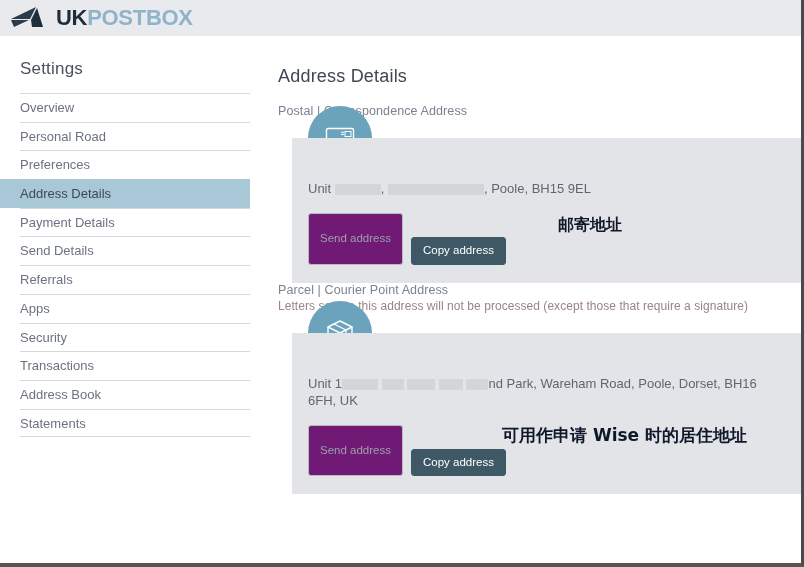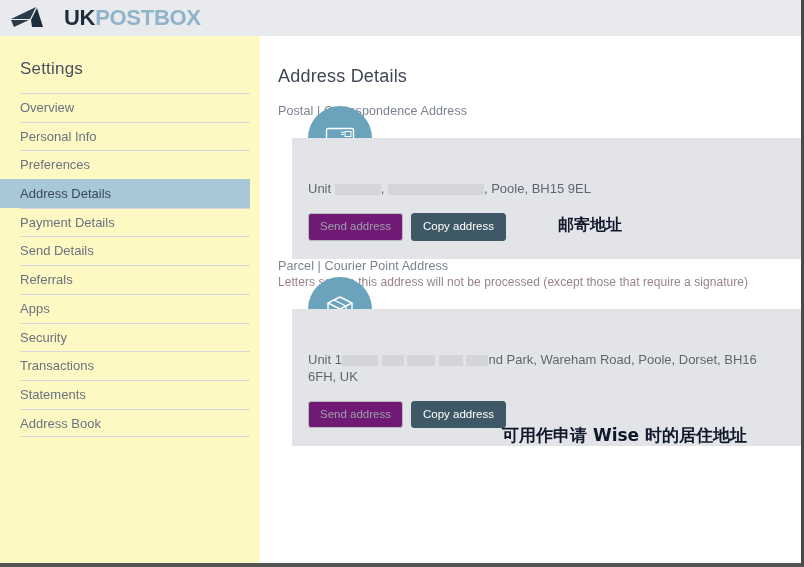--- a/index.html
+++ b/index.html
@@ -29,21 +29,21 @@
     width: 804px;
     height: 36px;
     background: #e9eaee;
     display: flex;
     align-items: center;
     padding-left: 10px;
   }
   .logo {
     display: flex;
     align-items: center;
-    gap: 16px;
+    gap: 8px;
     text-align: center;
   }
   .logo-mark {
     width: 38px; height: 24px;
     flex: none;
     display: block;
   }
   .logo-text {
     font-size: 22px;
     font-weight: bold;
@@ -53,21 +53,21 @@
   }
   .logo-uk { color: #1d2d3c; }
   .logo-postbox { color: #8fb3c9; }
 
   
   .sidebar {
     position: absolute;
     left: 0; top: 36px;
     width: 260px;
     height: 531px;
-    background: #fef9c3;
+    background: #ffffff;
     padding-left: 20px;
     padding-right: 10px;
   }
   .sidebar-title {
     font-size: 17px;
     color: #4a5160;
     padding: 23px 0 14px 0;
     letter-spacing: 0.2px;
   }
   .nav-list { list-style: none; }
@@ -187,20 +187,21 @@
   }
   .btn-send {
     background: #701a75;
     border: 1px solid #b7bac1;
     color: #9aa0aa;
   }
   .btn-copy {
     background: #3f5866;
     border: 1px solid #3f5866;
     color: #ffffff;
+    margin-top: 24px;
   }
 
   
   .annot {
     position: absolute;
     color: #0f172a;
     font-family: "DejaVu Sans", sans-serif;
     font-weight: bold;
     white-space: nowrap;
   }
@@ -228,31 +229,31 @@
         </svg>
       </span>
       <span class="logo-text"><span class="logo-uk">UK</span><span class="logo-postbox">POSTBOX</span></span>
     </div>
   </div>
 
   <div class="sidebar">
     <div class="sidebar-title">Settings</div>
     <ul class="nav-list">
       <li class="nav-item"><span>Overview</span></li>
-      <li class="nav-item"><span>Personal Info</span></li>
+      <li class="nav-item"><span>Personal Road</span></li>
       <li class="nav-item"><span>Preferences</span></li>
       <li class="nav-item active"><span>Address Details</span></li>
       <li class="nav-item"><span>Payment Details</span></li>
       <li class="nav-item"><span>Send Details</span></li>
       <li class="nav-item"><span>Referrals</span></li>
       <li class="nav-item"><span>Apps</span></li>
       <li class="nav-item"><span>Security</span></li>
       <li class="nav-item"><span>Transactions</span></li>
+      <li class="nav-item"><span>Address Book</span></li>
       <li class="nav-item"><span>Statements</span></li>
-      <li class="nav-item"><span>Address Book</span></li>
     </ul>
   </div>
 
   <div class="main">
     <div class="main-inner">
       <div class="page-title">Address Details</div>
 
       <div class="section-label">Postal | Correspondence Address</div>
       <div class="card-wrap">
         <div class="avatar">

